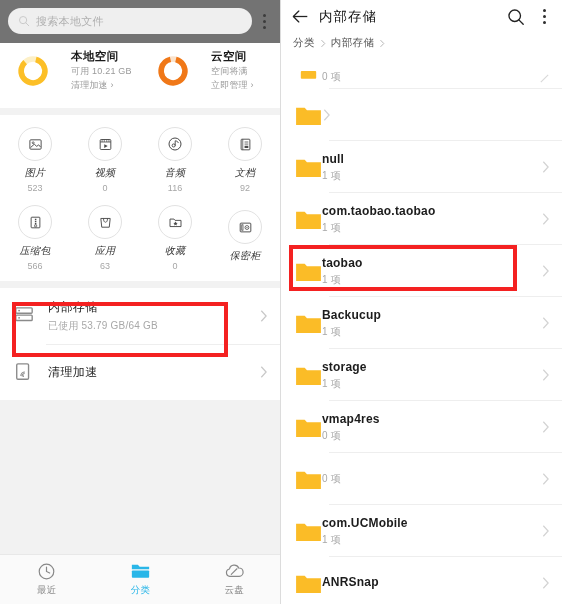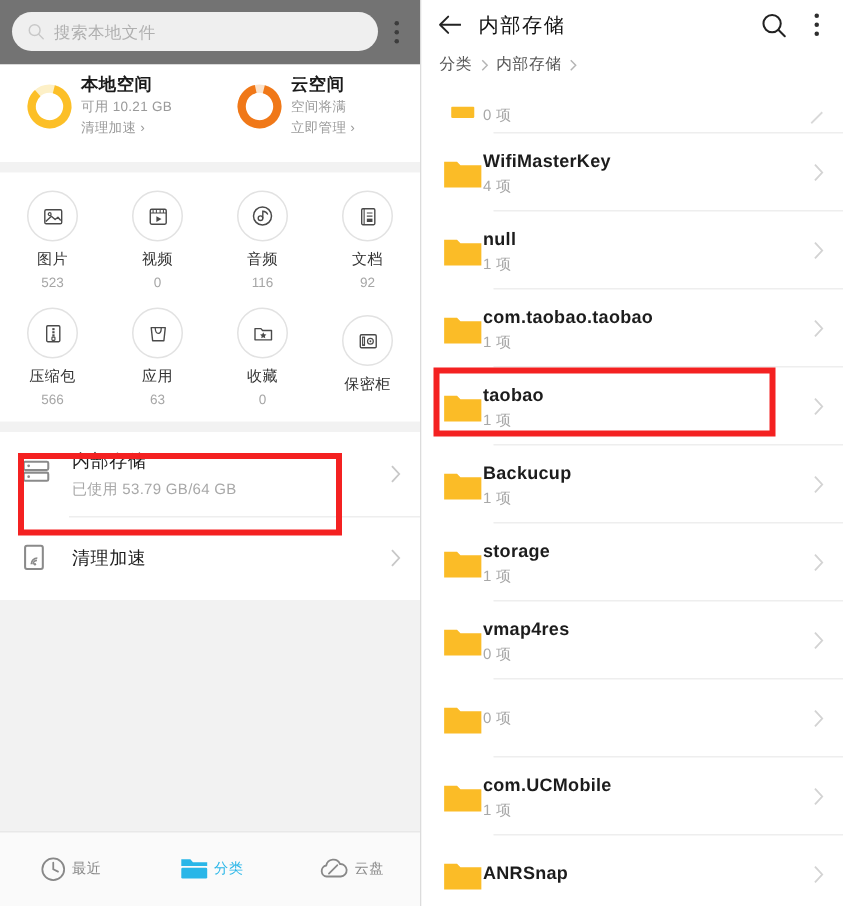--- a/index.html
+++ b/index.html
@@ -42,39 +42,39 @@
     align-items: center; gap: 3px; flex: none; padding-left: 3px;
   }
   .kebab i { width: 3px; height: 3px; border-radius: 50%; background: #3c3c3c; display: block; }
 
   
   .cards {
     background: #ffffff;
     display: flex;
     padding: 6px 0 16px 0;
   }
-  .card { flex: 1; display: flex; align-items: center; gap: 4px; padding-left: 16px; }
+  .card { flex: 1; display: flex; align-items: center; gap: 21px; padding-left: 16px; }
   .ring { width: 34px; height: 34px; flex: none; }
   .card-txt { display: flex; flex-direction: column; gap: 1px; }
   .card-title { font-size: 11.5px; color: #1a1a1a; font-weight: bold; letter-spacing: .4px; }
   .card-sub { font-size: 9px; color: #9a9a9a; letter-spacing: .2px; }
   .card-act { font-size: 9px; color: #9a9a9a; letter-spacing: .2px; }
   .card-act .ar { font-size: 9px; }
 
   
   .cat-block { background: #ffffff; margin-top: 7px; padding: 12px 0 10px 0; }
   .cat-row { display: flex; }
   .cat-row + .cat-row { margin-top: 12px; align-items: center; }
   .cat { flex: 1; display: flex; flex-direction: column; align-items: center; gap: 5px; }
   .cat-circle {
     width: 34px; height: 34px; border-radius: 50%;
     border: 1px solid #e2e2e2; background: #fff;
     display: flex; align-items: center; justify-content: center;
   }
-  .cat-name { font-size: 10px; color: #333; letter-spacing: .3px; }
+  .cat-name { font-size: 10px; color: #333; letter-spacing: .3px; font-style: italic; }
   .cat-count { font-size: 9px; color: #a6a6a6; margin-top: -2px; }
 
   
   .st-block { background: #ffffff; margin-top: 7px; }
   .st-row {
     display: flex; align-items: center;
     height: 56px; padding: 0 12px 0 14px; gap: 14px;
     position: relative;
   }
   .st-row + .st-row::before {
@@ -88,21 +88,21 @@
   .chev { width: 9px; height: 14px; flex: none; }
 
   
   .bottom-nav {
     position: absolute; left: 0; bottom: 0;
     width: 281px; height: 50px;
     background: #fafafa;
     border-top: 1px solid #e8e8e8;
     display: flex;
   }
-  .nav-item { flex: 1; display: flex; flex-direction: row; align-items: center; justify-content: center; gap: 3px; }
+  .nav-item { flex: 1; display: flex; flex-direction: column; align-items: center; justify-content: center; gap: 3px; }
   .nav-label { font-size: 9.5px; color: #888; letter-spacing: .3px; }
   .nav-item.active .nav-label { color: #29b6e8; }
 
   
   .right-pane {
     position: relative;
     width: 281px; height: 604px;
     background: #ffffff;
     overflow: hidden;
   }
@@ -398,24 +398,20 @@
         </div>
         <svg class="pencil" viewBox="0 0 12 12">
           <line x1="2" y1="10" x2="10" y2="2" stroke="#d9d9d9" stroke-width="1.3"></line>
         </svg>
       </div>
 
       <div class="frow">
         <svg class="folder" viewBox="0 0 28 22">
           <path d="M1 3 H10 L12.4 5.4 H27 V21 H1 Z" fill="#fbbc27"></path>
         </svg>
-        <div class="f-txt">
-          <span class="f-name">WifiMasterKey</span>
-          <span class="f-count">4 项</span>
-        </div>
         <svg class="chev" viewBox="0 0 10 16">
           <polyline points="2.5,2 8,8 2.5,14" fill="none" stroke="#d3d3d3" stroke-width="1.4"></polyline>
         </svg>
       </div>
 
       <div class="frow">
         <svg class="folder" viewBox="0 0 28 22">
           <path d="M1 3 H10 L12.4 5.4 H27 V21 H1 Z" fill="#fbbc27"></path>
         </svg>
         <div class="f-txt">

